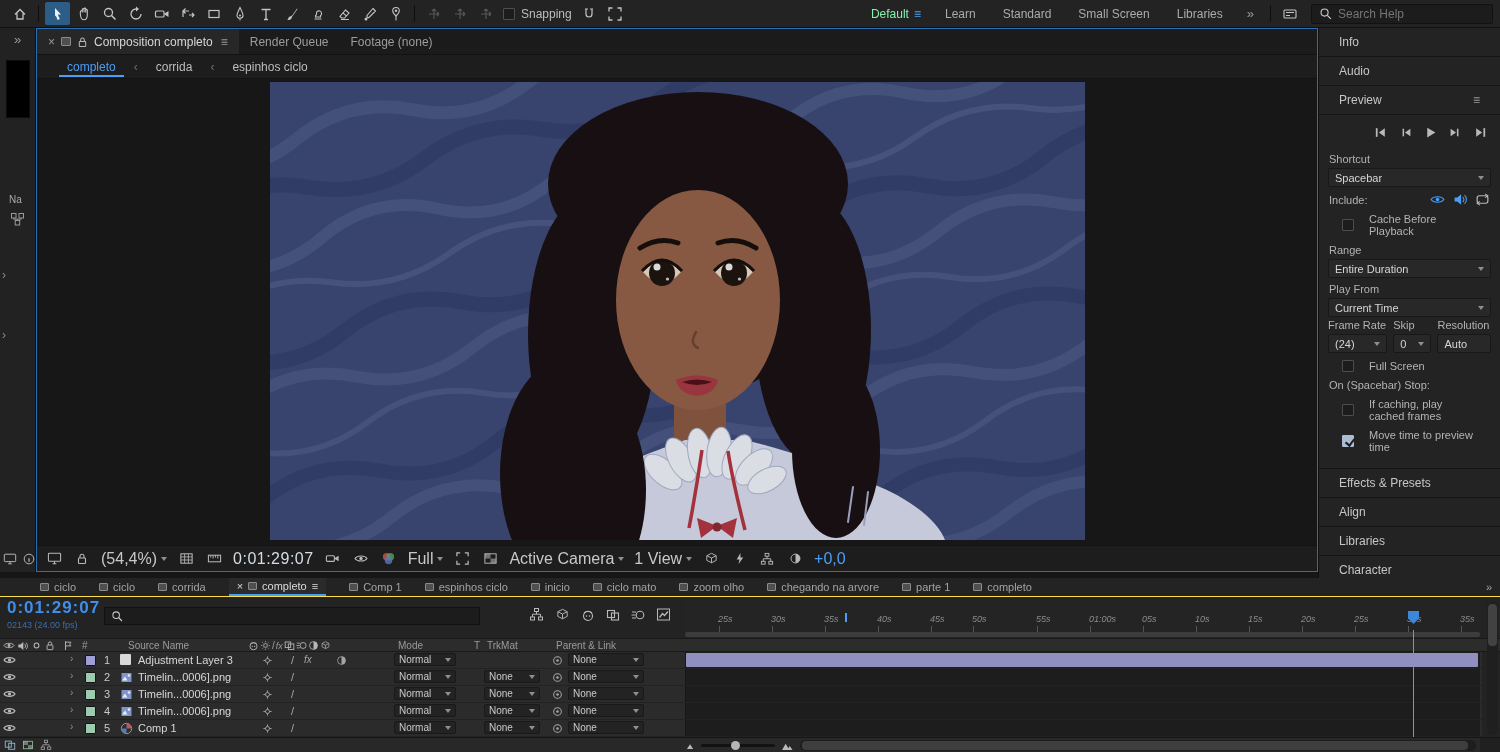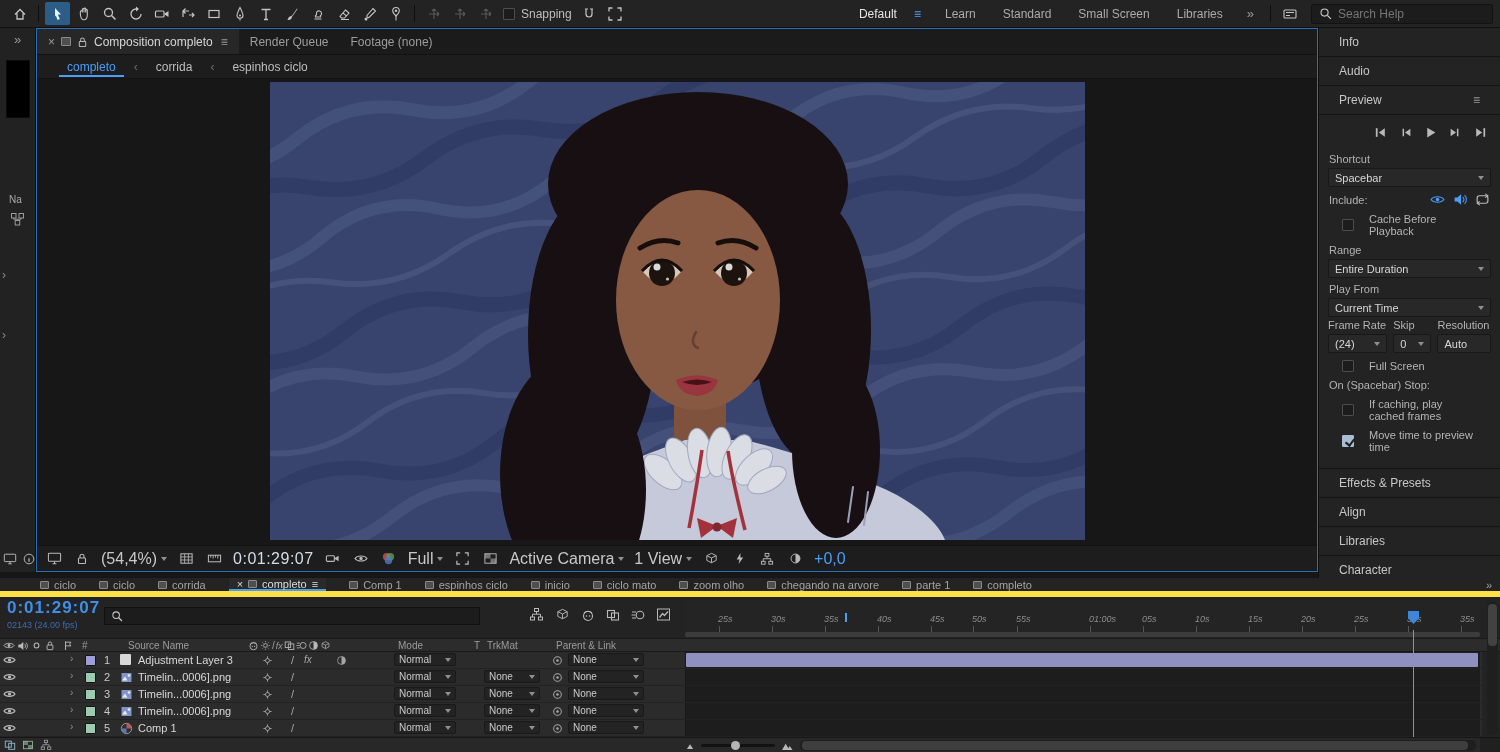--- a/index.html
+++ b/index.html
@@ -9,21 +9,21 @@
 .icbtn{display:flex;align-items:center;justify-content:center;color:#b9b9b9}
 input{font-family:inherit}
 
 #toolbar{position:absolute;left:0;top:0;width:1500px;height:28px;background:#232323;border-bottom:1px solid #101010;display:flex;align-items:center;padding:0 7px;gap:1px;z-index:5}
 .tool{width:25px;height:23px;display:flex;align-items:center;justify-content:center;border-radius:2px;color:#c4c4c4}
 .tool.active{background:#2c5d86;color:#eaf3fb}
 .tool.dim{opacity:.33}
 .tb-div{width:1px;height:17px;background:#0e0e0e;margin:0 5px}
 .snap{display:flex;align-items:center;gap:6px;margin:0 4px;color:#bdbdbd;font-size:12px}
 .ws{color:#ababab;font-size:12px;margin:0 13px;white-space:nowrap}
-.ws.active{color:#e5e5e5;margin-right:16px}
+.ws.active{color:#86efac;margin-right:4px}
 .wsmenu{color:#4b9ef7;font-size:12px;margin-right:10px}
 .morechev{color:#9a9a9a;font-size:13px;margin:0 10px}
 #help-search{display:flex;align-items:center;gap:6px;background:#1c1c1c;border:1px solid #121212;height:20px;width:182px;padding:0 7px;border-radius:2px;margin-left:8px}
 #help-search input{background:none;border:none;outline:none;color:#b7b7b7;font-size:12px;width:140px}
 
 #left-dock{position:absolute;left:0;top:28px;width:36px;height:544px;background:#222;border-right:1px solid #101010}
 #left-dock .chev{display:block;text-align:center;color:#9a9a9a;font-size:13px;padding:4px 0}
 .mini-thumb{position:absolute;left:6px;top:32px;width:24px;height:58px;background:#000;border:1px solid #0c0c0c}
 .na-label{position:absolute;left:9px;top:166px;font-size:10px;color:#aaa}
 .nodes-ic{position:absolute;left:10px;top:184px;color:#9a9a9a}
@@ -62,21 +62,21 @@
 .cb.on{background:#a9bed4;border-color:#a9bed4}
 .cb.on::after{content:"";position:absolute;left:3.5px;top:0.5px;width:4px;height:7px;border:solid #1e1e1e;border-width:0 2px 2px 0;transform:rotate(38deg)}
 .inc-row{display:flex;align-items:center;justify-content:space-between;margin:6px 1px}
 .inc-icons{display:flex;gap:8px;align-items:center}
 .blue-ic{color:#4b9ef7}
 .trio{display:flex;gap:6px;margin-top:2px}
 .trio .lbl{margin:0 0 3px}
 .trio-col{display:flex;flex-direction:column}
 
 #timeline{position:absolute;left:0;top:578px;width:1500px;height:174px;background:#232323}
-.tl-tabs{position:absolute;left:0;top:0;right:0;height:19px;display:flex;align-items:stretch;gap:23px;padding-left:40px;border-bottom:6px solid #fde047;background:#232323}
+.tl-tabs{position:absolute;left:0;top:0;right:0;height:19px;display:flex;align-items:stretch;gap:23px;padding-left:40px;border-bottom:1px solid #fde047;background:#232323}
 .ttab{display:flex;align-items:center;gap:5px;font-size:11px;color:#a3a3a3;white-space:nowrap}
 .ttab .tabico{width:9px;height:8px}
 .ttab.active{color:#dcdcdc;background:#2a2a2a;border-bottom:2px solid #4b9ef7;padding:0 8px}
 .tl-mid{position:absolute;left:0;top:19px;right:0;height:41px}
 .big-tc{position:absolute;left:7px;top:1px;font-size:17px;font-weight:bold;color:#3f8fe8;letter-spacing:1px}
 .frames-info{position:absolute;left:7px;top:23px;font-size:9px;color:#3a6db1}
 .tl-search{position:absolute;left:104px;top:10px;width:376px;height:18px;background:#1c1c1c;border:1px solid #111;display:flex;align-items:center;gap:5px;padding:0 6px}
 .tl-search input{background:none;border:none;outline:none;color:#bbb;font-size:11px;width:330px}
 .tl-icons{position:absolute;left:529px;top:10px;display:flex;gap:11px;color:#9d9d9d}
 #tl-ruler{position:absolute;left:685px;top:3px;width:795px;height:38px;background:#242424}
@@ -908,21 +908,21 @@
           </svg>
         </span>
     </span>
     <div id="tl-ruler">
       <span class="tick" style="left:33px"><em>25s</em><i></i></span>
       <span class="tick" style="left:86px"><em>30s</em><i></i></span>
       <span class="tick" style="left:139px"><em>35s</em><i></i></span>
       <span class="tick" style="left:192px"><em>40s</em><i></i></span>
       <span class="tick" style="left:245px"><em>45s</em><i></i></span>
       <span class="tick" style="left:287px"><em>50s</em><i></i></span>
-      <span class="tick" style="left:331px"><em>55s</em><i></i></span>
+      <span class="tick" style="left:351px"><em>55s</em><i></i></span>
       <span class="tick" style="left:404px"><em>01:00s</em><i></i></span>
       <span class="tick" style="left:457px"><em>05s</em><i></i></span>
       <span class="tick" style="left:510px"><em>10s</em><i></i></span>
       <span class="tick" style="left:563px"><em>15s</em><i></i></span>
       <span class="tick" style="left:616px"><em>20s</em><i></i></span>
       <span class="tick" style="left:669px"><em>25s</em><i></i></span>
       <span class="tick" style="left:722px"><em>30s</em><i></i></span>
       <span class="tick" style="left:775px"><em>35s</em><i></i></span>
       <span class="comp-marker"></span>
       <div class="workarea"></div>

